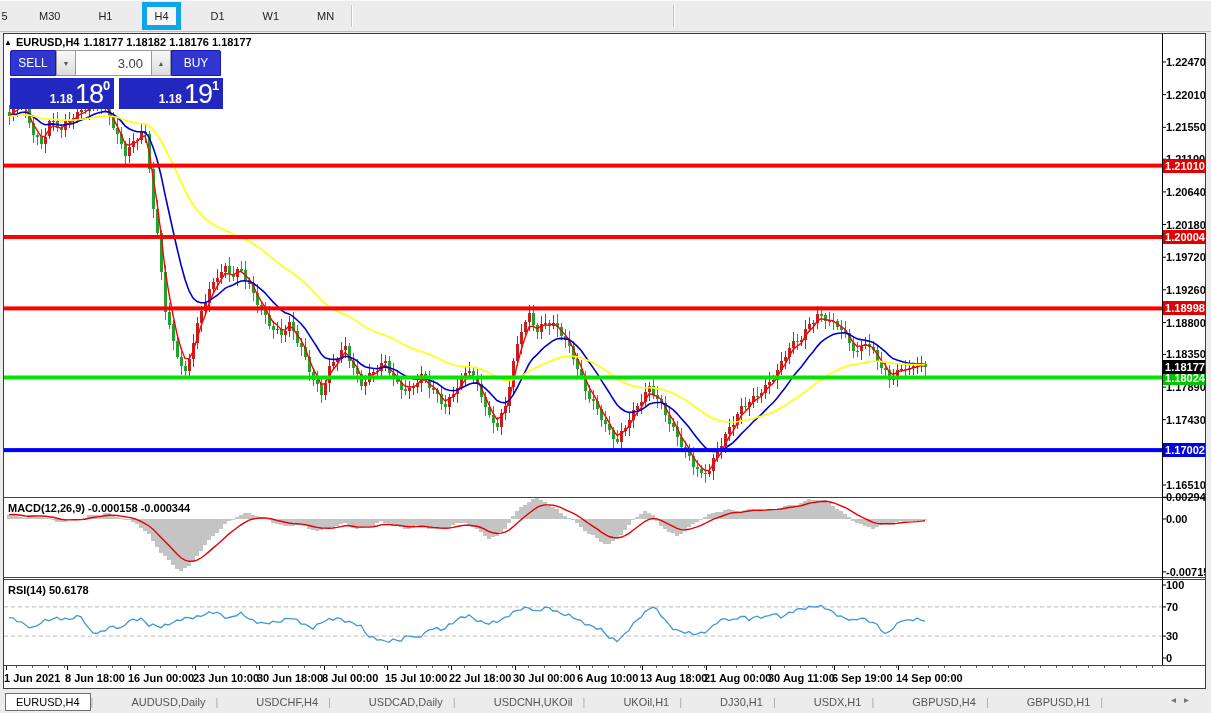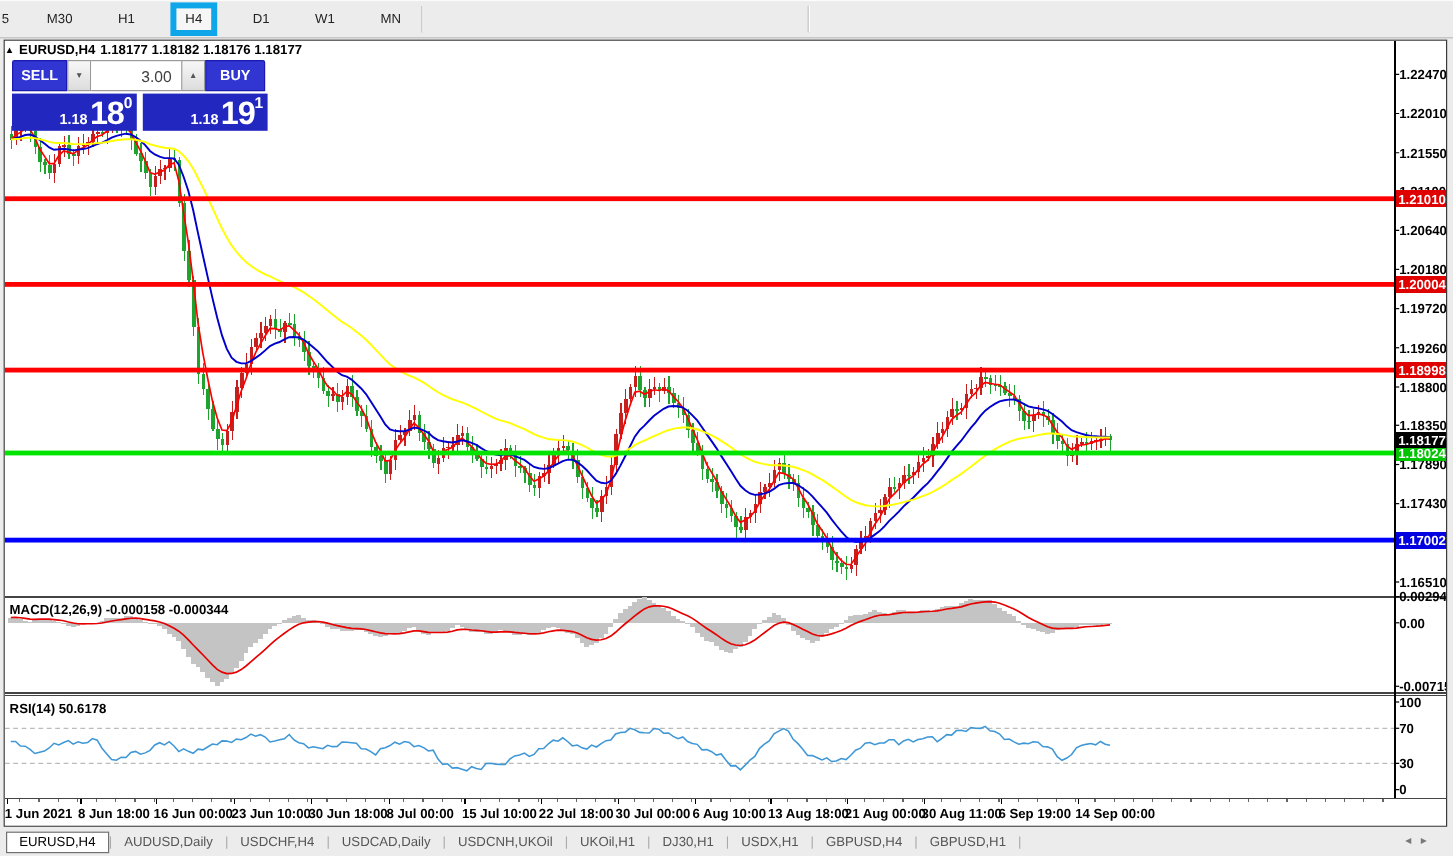--- a/index.html
+++ b/index.html
@@ -17,38 +17,38 @@
   .cwin{position:absolute;left:3px;top:33px;width:1203px;height:656px;background:#fff;
     border:1px solid #3a3a3a;box-sizing:border-box;}
   .cwin svg{position:absolute;left:0;top:0;}
   .ctitle{position:absolute;left:0;top:2px;font-size:11px;font-weight:700;color:#000;z-index:5;white-space:nowrap;}
   .ctitle .tri{font-size:8px;margin-right:4px;vertical-align:1px;color:#000;}
   .ctitle span{margin-right:4px;}
   
   .trade{position:absolute;left:6px;top:16px;width:213px;z-index:6;}
   .trow1{display:flex;height:26px;}
   .btn{font-family:"Liberation Sans",sans-serif;border:1px solid #1a1ab0;color:#fff;
-    background:#3136d2;font-size:12px;font-weight:700;cursor:pointer;padding:0;}
+    background:#3136d2;font-size:12px;font-weight:400;cursor:pointer;padding:0;}
   .btn.sell{width:46px;border-radius:2px 0 0 0;}
   .btn.buy{width:50px;border-radius:0 2px 0 0;}
   .spin{width:20px;background:linear-gradient(#f8f8f8,#dcdcdc);border:1px solid #9a9a9a;
     color:#555;font-size:7px;cursor:pointer;padding:0;}
   .vol{width:75px;background:#fff;border:1px solid #9a9a9a;border-left:none;border-right:none;
     font-size:13px;color:#404040;display:flex;align-items:center;justify-content:flex-end;padding-right:8px;box-sizing:border-box;}
   .trow2{display:flex;margin-top:2px;height:31px;}
   .pbox{width:104px;background:#2227c0;color:#fff;display:flex;align-items:flex-end;
     justify-content:center;padding-bottom:3px;box-sizing:border-box;cursor:pointer;}
   .pbox+.pbox{margin-left:5px;}
   .pbox .sm{font-size:12px;font-weight:700;margin-right:2px;line-height:14px;margin-left:36px;}
-  .pbox .bg{font-size:27px;font-weight:700;line-height:23px;letter-spacing:-1px;}
+  .pbox .bg{font-size:27px;font-weight:400;line-height:23px;letter-spacing:-1px;}
   .pbox .sup{font-size:13px;font-weight:700;align-self:flex-start;line-height:12px;margin-top:2px;}
   
   .tabbar{position:absolute;left:0;top:690px;width:1211px;height:23px;background:#ececec;
     display:flex;align-items:center;font-size:11px;}
-  .tab{padding:3px 10px;color:#555;cursor:pointer;white-space:nowrap;}
+  .tab{padding:3px 10px;color:#555;cursor:pointer;white-space:nowrap;margin-left:28px;}
   .tab.active{background:#fff;border:1px solid #707070;color:#000;margin-left:5px;padding:2px 10px;}
   .tsep{color:#aaa;cursor:default;}
   .tabnav{position:absolute;right:14px;top:694px;color:#777;font-size:10px;letter-spacing:8px;cursor:pointer;}
 </style>
 </head>
 <body>
 
 <div class="tfbar" id="tfbar">
     <button class="tf clip">5</button>
     <button class="tf">M30</button>

